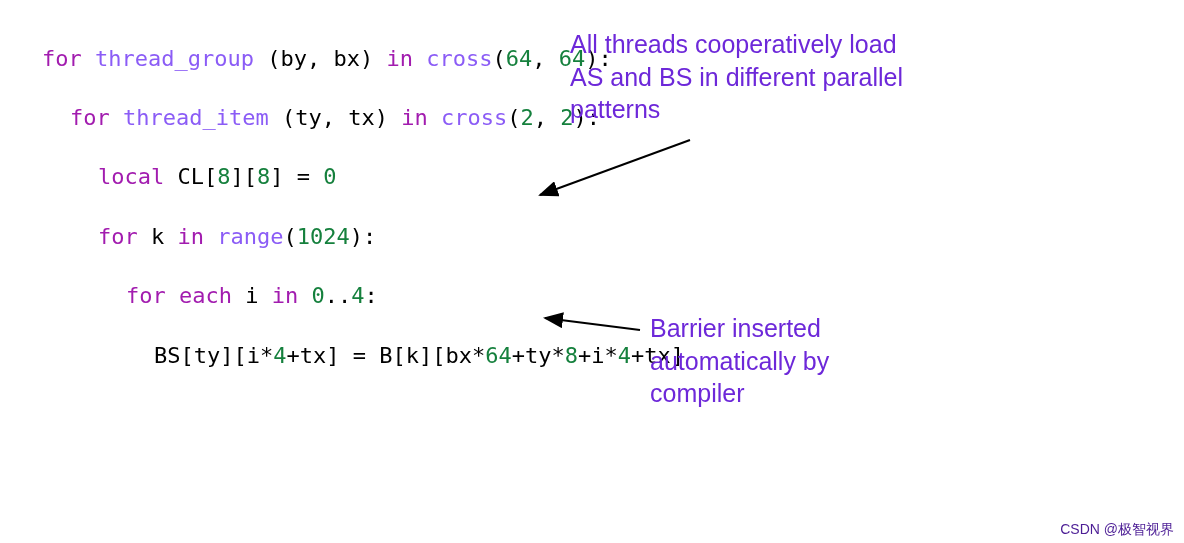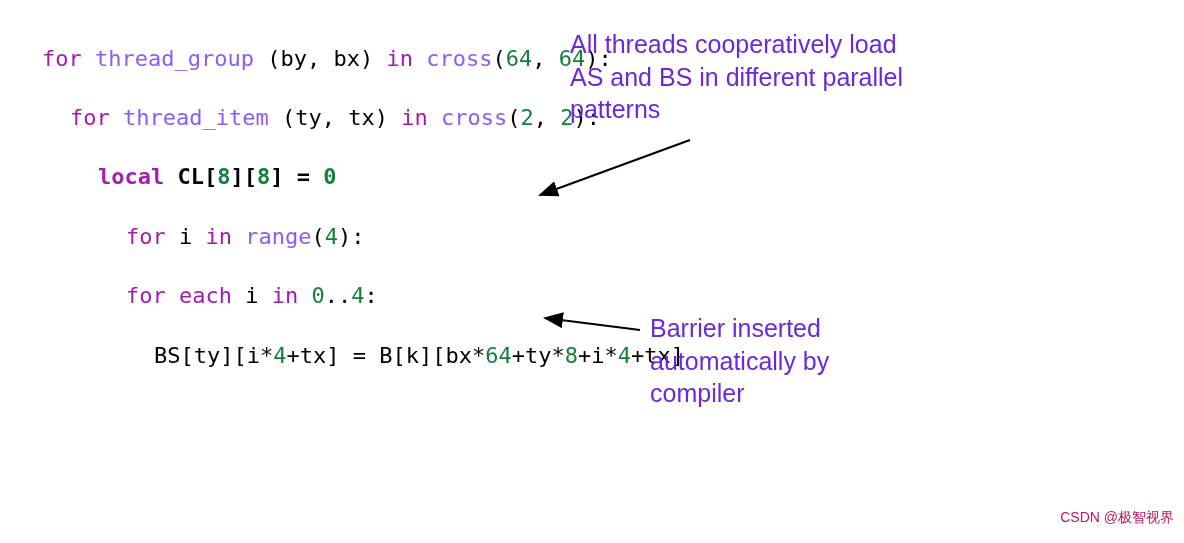--- a/index.html
+++ b/index.html
@@ -14,21 +14,21 @@
     position: relative;
     overflow: hidden;
   }
   .code-block {
     position: absolute;
     left: 42px;
     top: 14px;
     white-space: pre;
   }
   .ind1 { padding-left: 28px; }
-  .ind2 { padding-left: 56px; font-weight: bold; }
+  .ind2 { padding-left: 56px; }
   .ind3 { padding-left: 84px; }
   .ind4 { padding-left: 112px; }
   .kw  { color: #a21caf; }  
   .fn  { color: #8b5cf6; }  
   .num { color: #15803d; }  
   .txt { color: #000000; }
 
   .annotation {
     position: absolute;
     font-family: "Helvetica Neue", Helvetica, Arial, sans-serif;
@@ -44,34 +44,34 @@
     position: absolute;
     left: 0; top: 0;
     width: 1184px;
     height: 543px;
     pointer-events: none;
   }
 
   .watermark {
     position: absolute;
     right: 10px;
-    bottom: 16px;
+    bottom: 4px;
     font-family: Arial, sans-serif;
     font-size: 14px;
-    color: #be185d;
+    color: #4c1d95;
   }
 </style>
 </head>
 <body>
 
 <div class="code-block">
 <div><span class="kw">for</span><span class="txt"> </span><span class="fn">thread_group</span><span class="txt"> (</span><span class="txt">by</span><span class="txt">, </span><span class="txt">bx</span><span class="txt">) </span><span class="kw">in</span><span class="txt"> </span><span class="fn">cross</span><span class="txt">(</span><span class="num">64</span><span class="txt">, </span><span class="num">64</span><span class="txt">):</span></div>
 <div class="ind1"><span class="kw">for</span><span class="txt"> </span><span class="fn">thread_item</span><span class="txt"> (</span><span class="txt">ty</span><span class="txt">, </span><span class="txt">tx</span><span class="txt">) </span><span class="kw">in</span><span class="txt"> </span><span class="fn">cross</span><span class="txt">(</span><span class="num">2</span><span class="txt">, </span><span class="num">2</span><span class="txt">):</span></div>
 <div class="ind2"><span class="kw">local</span><span class="txt"> </span><span class="txt">CL</span><span class="txt">[</span><span class="num">8</span><span class="txt">][</span><span class="num">8</span><span class="txt">] = </span><span class="num">0</span></div>
-<div class="ind3"><span class="kw">for</span><span class="txt"> </span><span class="txt">i</span><span class="txt"> </span><span class="kw">in</span><span class="txt"> </span><span class="fn">range</span><span class="txt">(</span><span class="num">4</span><span class="txt">):</span></div>
+<div class="ind2"><span class="kw">for</span><span class="txt"> </span><span class="txt">k</span><span class="txt"> </span><span class="kw">in</span><span class="txt"> </span><span class="fn">range</span><span class="txt">(</span><span class="num">1024</span><span class="txt">):</span></div>
 <div class="ind3"><span class="kw">for each</span><span class="txt"> </span><span class="txt">i</span><span class="txt"> </span><span class="kw">in</span><span class="txt"> </span><span class="num">0</span><span class="txt">..</span><span class="num">4</span><span class="txt">:</span></div>
 <div class="ind4"><span class="txt">BS[ty][i*</span><span class="num">4</span><span class="txt">+tx] = B[k][bx*</span><span class="num">64</span><span class="txt">+ty*</span><span class="num">8</span><span class="txt">+i*</span><span class="num">4</span><span class="txt">+tx]</span></div>
 
 
 
 
 
 
 
 </div>

